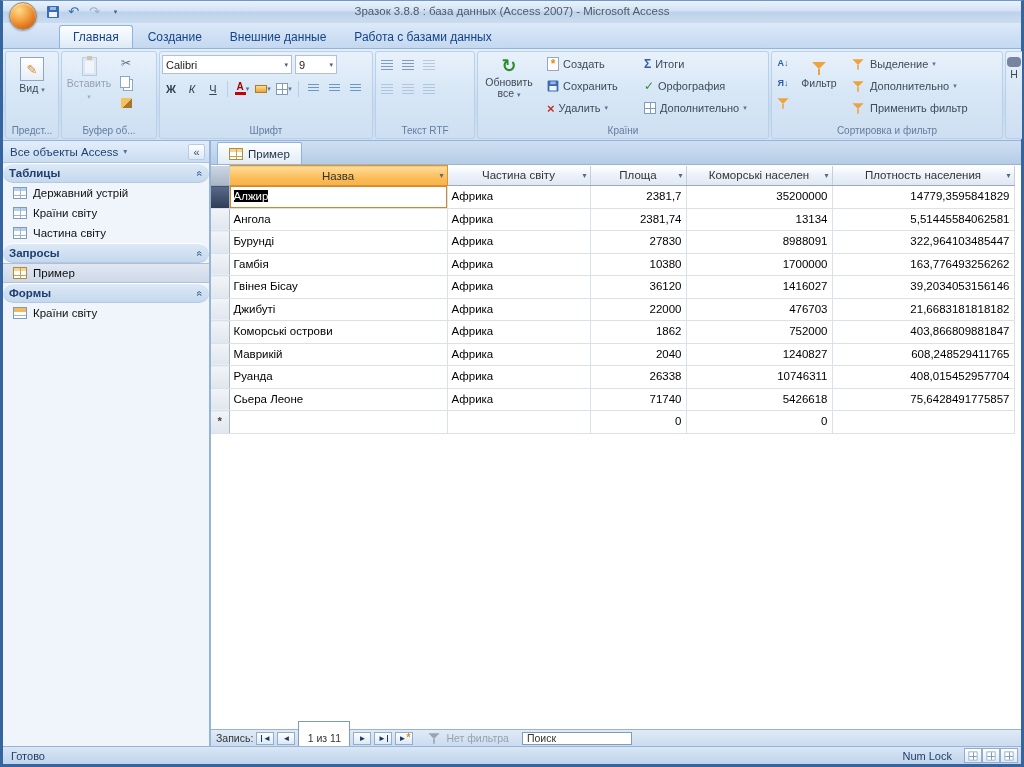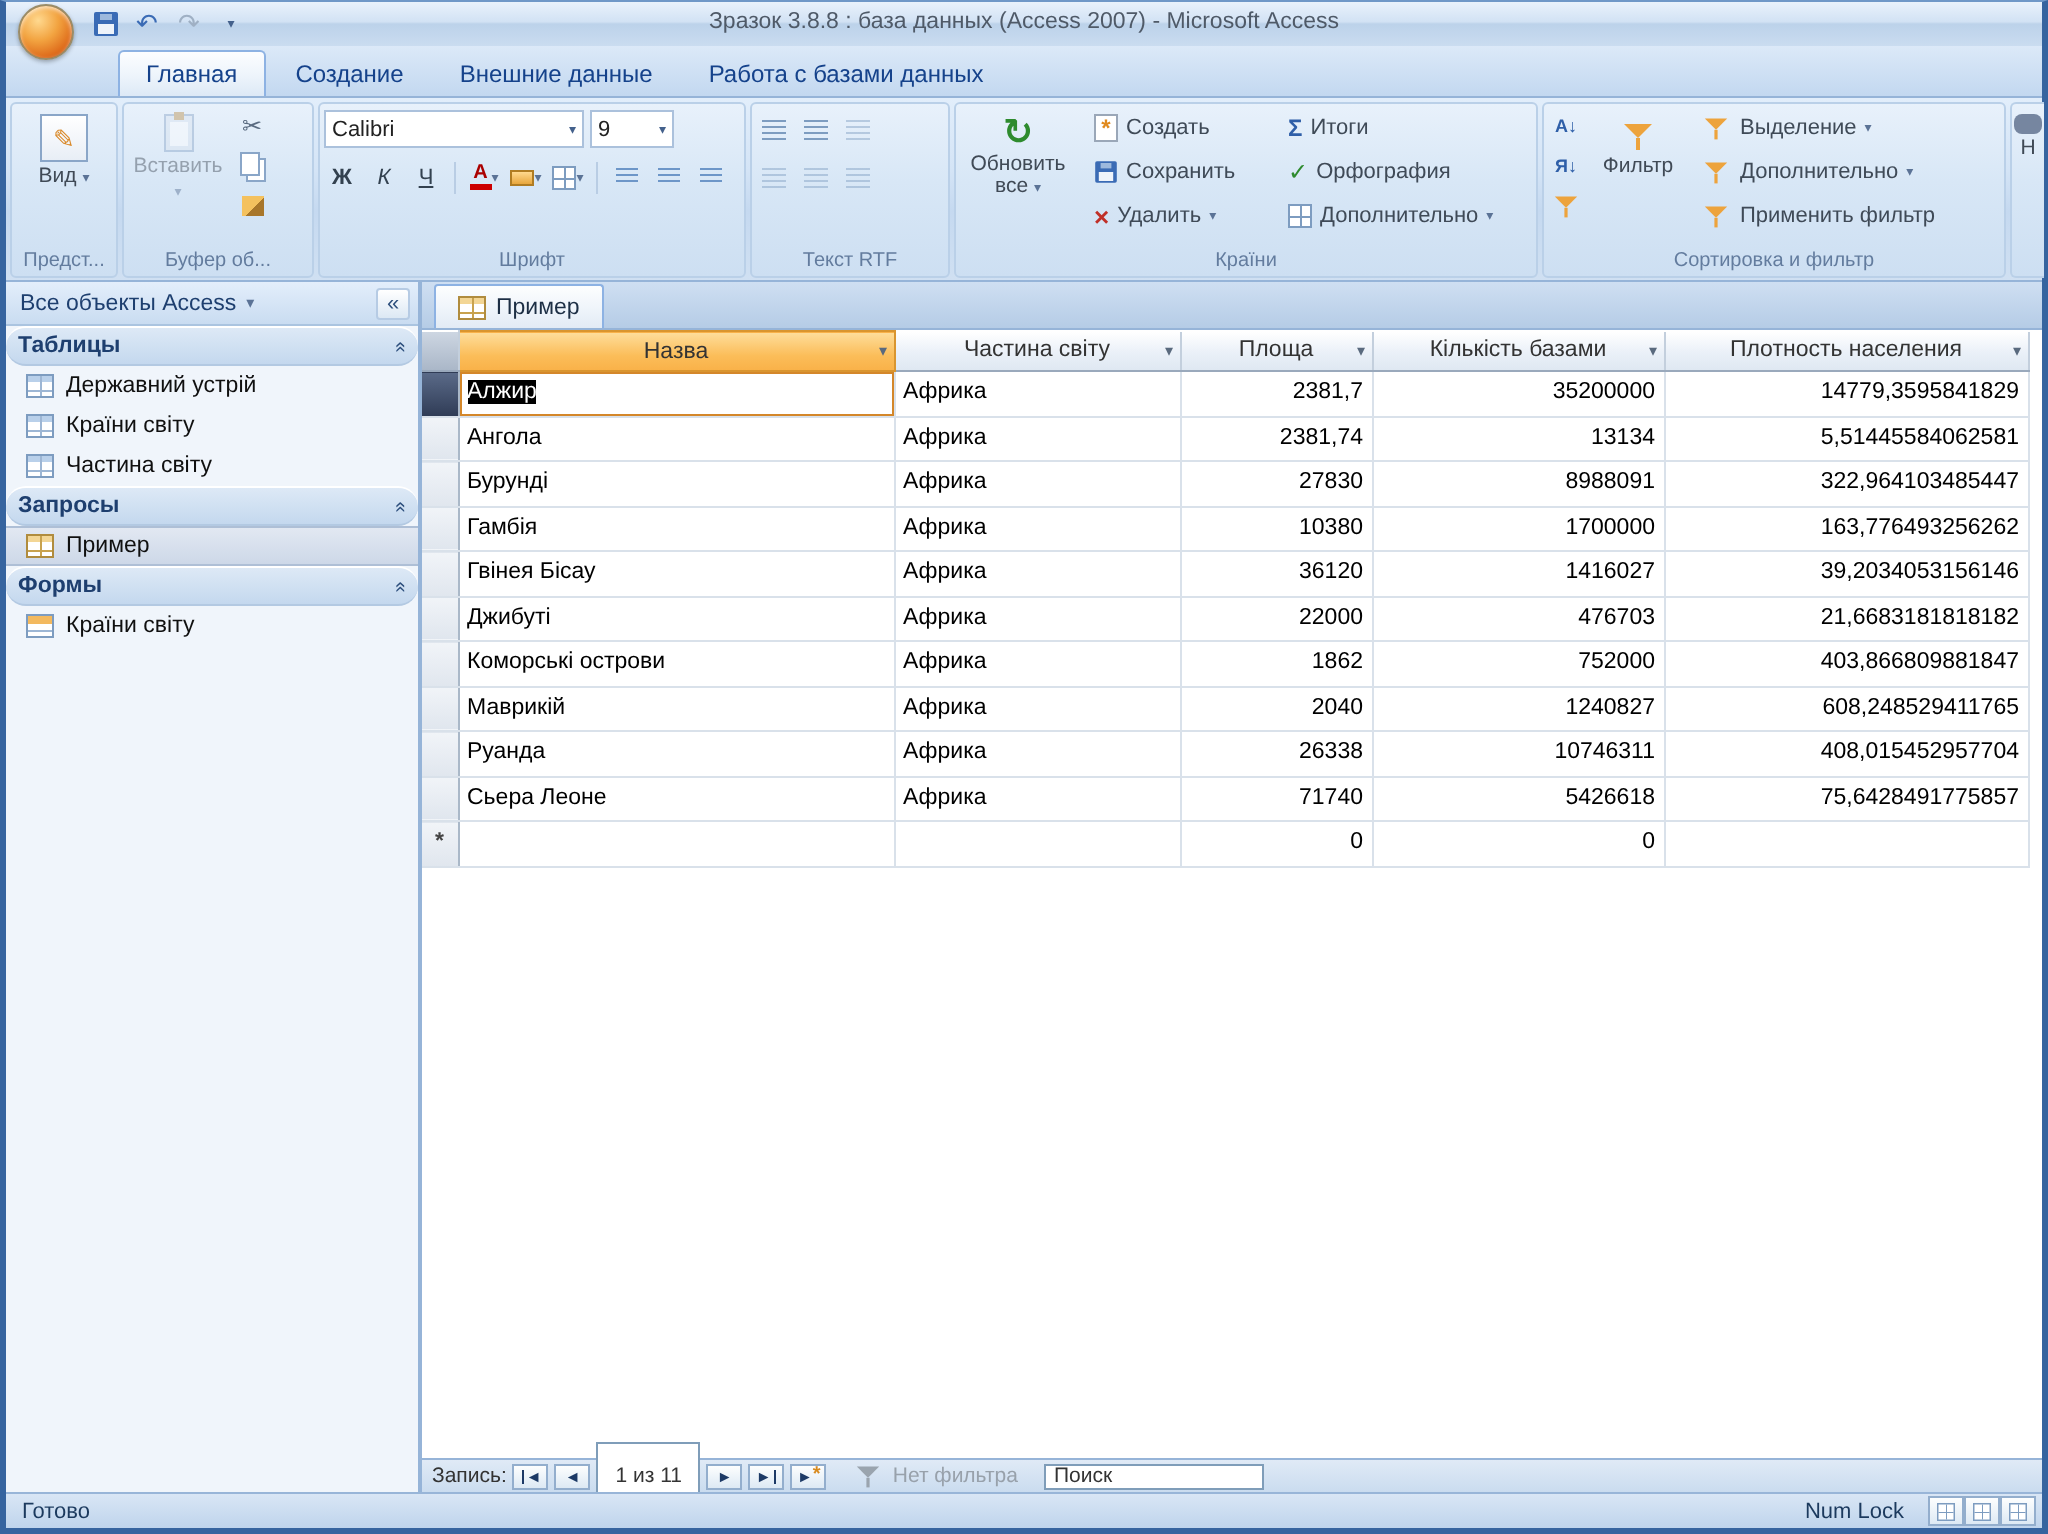--- a/index.html
+++ b/index.html
@@ -463,21 +463,21 @@
             <col style="width:96px">
               <col style="width:146px">
               <col style="width:182px">
           </colgroup>
           <thead>
               <tr class="hrow">
                 <th class="corner"></th>
                 <th class="hcell hsel"><span class="htxt">Назва</span><span class="hdd">▾</span></th>
                 <th class="hcell"><span class="htxt">Частина світу</span><span class="hdd">▾</span></th>
                 <th class="hcell"><span class="htxt">Площа</span><span class="hdd">▾</span></th>
-                <th class="hcell"><span class="htxt">Кількість базами</span><span class="hdd">▾</span></th>
+                <th class="hcell"><span class="htxt">Коморські населен</span><span class="hdd">▾</span></th>
                 <th class="hcell"><span class="htxt">Плотность населения</span><span class="hdd">▾</span></th>
               </tr>
             </thead>
           <tbody>
               <tr class="drow">
                 <td class="selcell cur"></td>
                 <td class="left curcell"><span class="hl">Алжир</span></td>
                 <td class="left">Африка</td>
                 <td class="right">2381,7</td>
                 <td class="right">35200000</td>

